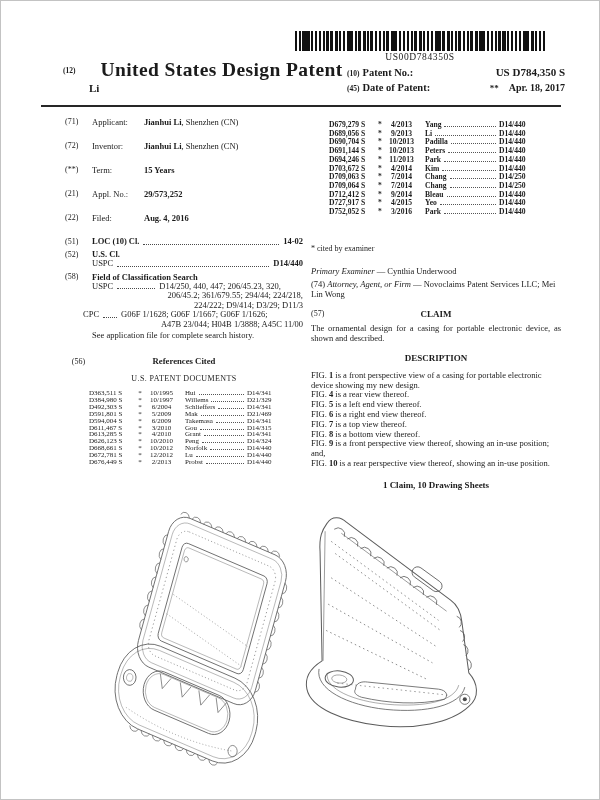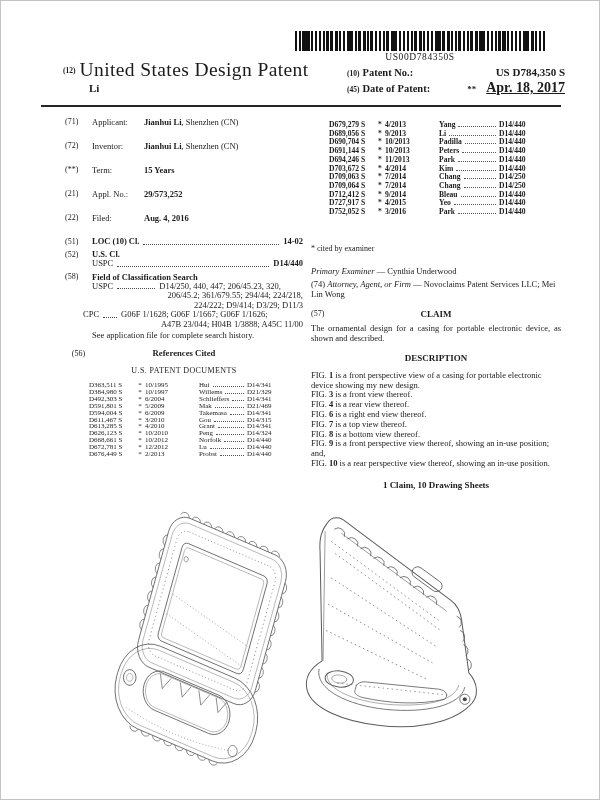--- a/index.html
+++ b/index.html
@@ -17,61 +17,61 @@
     background:
       repeating-linear-gradient(90deg,#111 0 2px,transparent 2px 4px),
       repeating-linear-gradient(90deg,#111 0 1px,transparent 1px 7px),
       repeating-linear-gradient(90deg,transparent 0 9px,#111 9px 12px,transparent 12px 22px);
   }
   .barcode-text { font-size:9.5px; letter-spacing:.6px; margin-top:1px; }
   
   .header { position:absolute; left:40px; top:58px; width:520px; }
   .header-left { position:absolute; left:22px; top:0; width:310px; }
   .paren-num { font-size:7.5px; font-weight:bold; vertical-align:3px; }
-  .main-title { font-size:19.5px; font-weight:normal; letter-spacing:.4px; display:inline; }
+  .main-title { font-size:19.5px; font-weight:bold; letter-spacing:.4px; display:inline;margin-left:21px; }
   .header-surname { font-size:11px; font-weight:bold; margin:1px 0 0 26px; }
   .header-right { position:absolute; left:306px; top:6px; width:218px; }
   .hr-row { display:flex; align-items:baseline; font-weight:bold; line-height:14px; }
   .hr-label { font-size:10.5px; margin-left:3px; }
   .hr-val { font-size:11px; margin-left:auto; white-space:nowrap; }
   .hr-stars { font-size:9px; margin-left:auto; padding-right:10px; }
-  .hr-val2 { font-size:14px; white-space:nowrap;text-decoration:underline; }
+  .hr-val2 { font-size:10px; white-space:nowrap; }
   .head-rule { position:absolute; left:40px; top:104px; width:520px; height:2px; background:#262626; }
   
   .col-left  { position:absolute; left:64px;  top:116px; width:238px; font-size:8.5px; }
   .col-right { position:absolute; left:310px; top:116px; width:250px; font-size:8.5px; }
   .bib-row { display:flex; line-height:10px; margin-bottom:14px; }
   .bib-num { width:27px; flex:none; font-size:8px; }
   .bib-label { width:52px; flex:none; }
   .bib-val { flex:1; }
   .bold { font-weight:bold; }
   .t54 { margin-bottom:13px; }
   .t54 .bib-val { font-weight:bold; line-height:11px; }
   .leader { flex:1; border-bottom:1.2px dotted #4a4a4a; margin:0 4px 2px 4px; min-width:8px; }
   .cls-row { display:flex; line-height:9.5px; margin-bottom:3px; }
   .cls-sub { display:flex; line-height:9.5px; margin:0 0 3px 27px; }
-  .fos { margin-bottom:8px; }
+  .fos { margin-bottom:16px; }
   .fos-head { display:flex; line-height:10px; }
   .fos-line1 { display:flex; margin-left:27px; line-height:9.5px; }
   .fos-lead { border-bottom:1.2px dotted #4a4a4a; margin:0 4px 2px 4px; }
   .fos-cont { text-align:right; line-height:9.5px; }
   .fos-note { margin-left:27px; line-height:10px; margin-top:1px; }
   .refs-head { position:relative; text-align:center; font-weight:bold; font-size:8.7px; margin-top:6px; }
   .refs-head .bib-num { position:absolute; left:0; top:1px; font-weight:normal; }
   .refs-sub { text-align:center; font-size:8px; letter-spacing:.4px; margin-top:8px; }
   
   .ref-table { margin-top:7px; }
   .ref-row { display:flex; align-items:baseline; white-space:nowrap; }
   .col-left  .ref-row { font-size:7px;  line-height:6.9px; }
   .col-right .ref-row { font-size:7.6px; line-height:8.7px; }
   .col-left  .ref-table { margin-left:24px; width:200px; }
   .col-right .ref-table { margin-left:18px; width:212px; margin-top:4px;font-weight:bold; }
   .r-no { width:46px; flex:none; }
   .r-star { width:10px; flex:none; text-align:center; }
-  .r-date { width:33px; flex:none; text-align:left; margin-right:21px; }
+  .r-date { width:33px; flex:none; text-align:center; margin-right:7px; }
   .r-name { flex:none; }
   .r-leader { flex:1; border-bottom:1.2px dotted #555; margin:0 3px 1px 3px; }
   .r-cls { width:42px; flex:none; }
   
   .cited-note { margin-top:27px; font-size:8px; }
   .examiner { margin-top:13px; line-height:10px; }
   .attorney { margin-top:3px; line-height:10px; }
   .it { font-style:italic; }
   .sec-head { position:relative; text-align:center; font-weight:bold; font-size:9px; margin-top:10px; }
   .sec-head .sec-num { position:absolute; left:0; font-weight:normal; font-size:8px; }
@@ -406,24 +406,24 @@
     </div>
     <div class="claim-text">The ornamental design for a casing for portable electronic device, as shown and described.</div>
 
     <div class="sec-head">DESCRIPTION</div>
 
     <div class="fig-list">
 
         <p><span>FIG.</span>&nbsp;<b>1</b>&nbsp;<span>is a front perspective view of a casing for portable electronic device showing my new design.</span></p>
 
 
-        <p><span>FIG.</span>&nbsp;<b>3</b>&nbsp;<span>is a front view thereof.</span></p>
 
         <p><span>FIG.</span>&nbsp;<b>4</b>&nbsp;<span>is a rear view thereof.</span></p>
 
+        <p><span>FIG.</span>&nbsp;<b>5</b>&nbsp;<span>is a left end view thereof.</span></p>
 
         <p><span>FIG.</span>&nbsp;<b>6</b>&nbsp;<span>is a right end view thereof.</span></p>
 
         <p><span>FIG.</span>&nbsp;<b>7</b>&nbsp;<span>is a top view thereof.</span></p>
 
         <p><span>FIG.</span>&nbsp;<b>8</b>&nbsp;<span>is a bottom view thereof.</span></p>
 
         <p><span>FIG.</span>&nbsp;<b>9</b>&nbsp;<span>is a front perspective view thereof, showing an in-use position; and,</span></p>
 
         <p><span>FIG.</span>&nbsp;<b>10</b>&nbsp;<span>is a rear perspective view thereof, showing an in-use position.</span></p>

